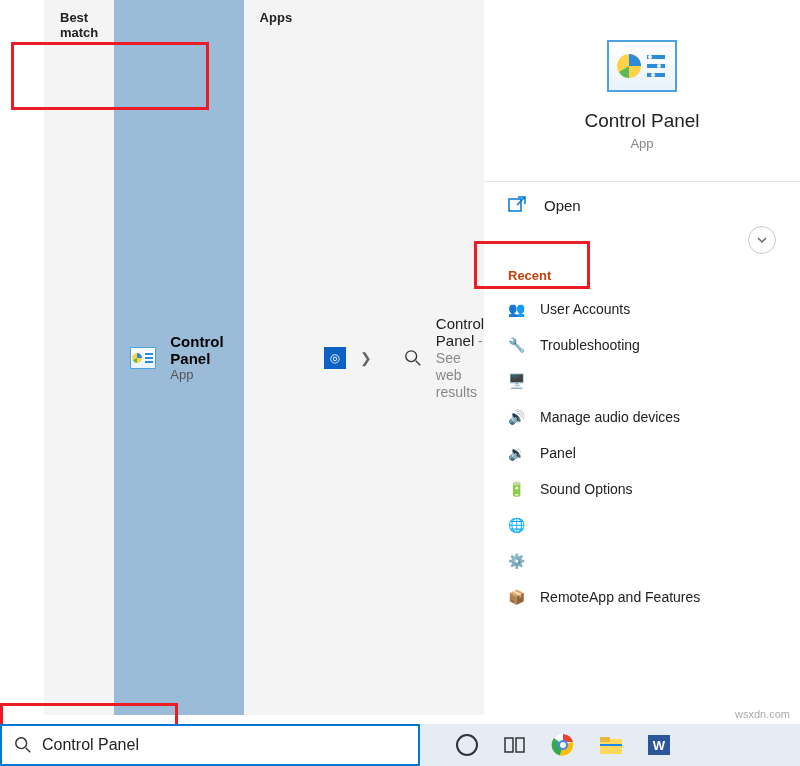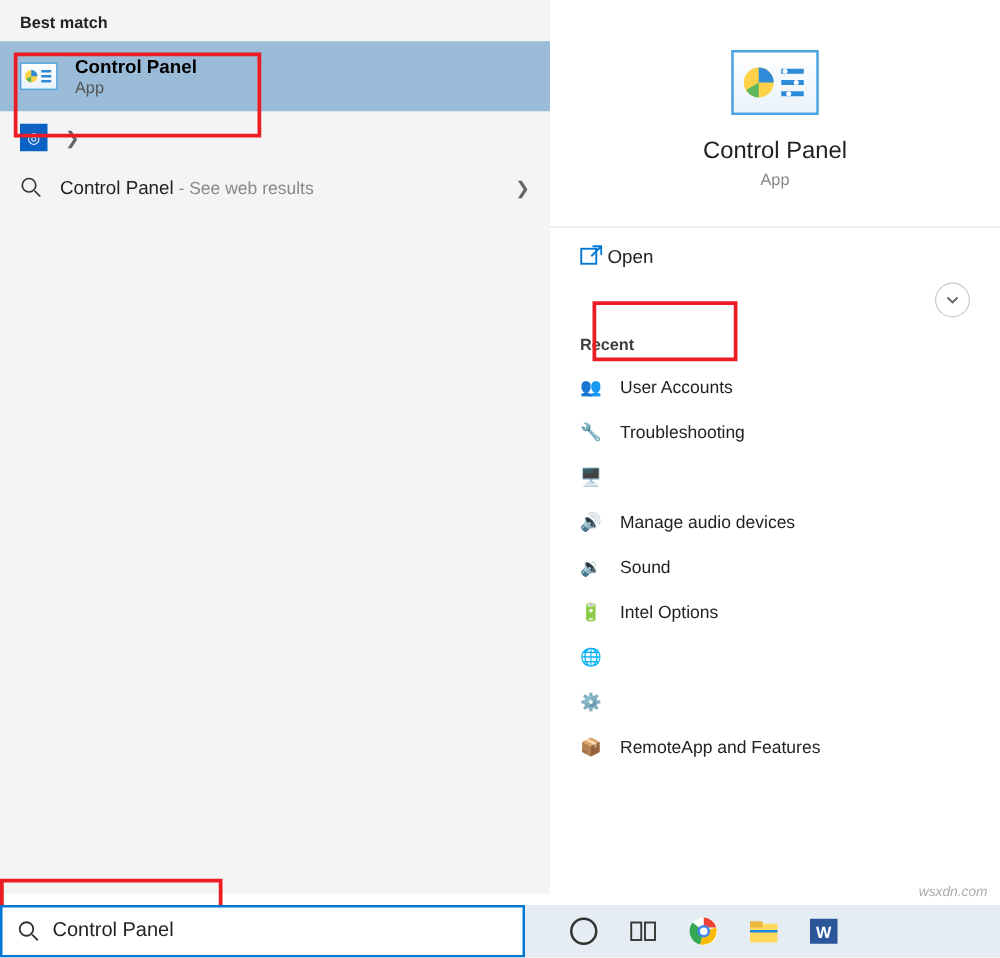--- a/index.html
+++ b/index.html
@@ -1,19 +1,19 @@
 <!DOCTYPE html>
 <html><head>
 <meta charset="utf-8">
 <style>
 * { box-sizing: border-box; margin: 0; padding: 0; font-family: "Segoe UI", sans-serif; }
 body { width: 800px; height: 766px; overflow: hidden; background: #fff; position: relative; }
 
 .panel { display: flex; width: 800px; height: 715px; }
-.left { width: 440px; background: #f4f4f4; display: flex; flex-direction: column; }
+.left { width: 440px; background: #f4f4f4; display: flex; flex-direction: row; margin-left: 44px; }
 .right { width: 360px; background: #fff; display: flex; flex-direction: column; }
 
 .section-label { font-size: 13px; font-weight: 600; padding: 10px 16px 8px; color: #222; }
 .best-match-item { background: #9bbcd8; display: flex; align-items: center; padding: 12px 16px; gap: 14px; }
 .cp-icon-sm { width: 30px; height: 22px; background: linear-gradient(#fff,#e8f3fb); border: 1px solid #4aa3e0; position: relative; display: flex; align-items: center; justify-content: center; }
 .cp-icon-sm svg { width: 24px; height: 18px; }
 .best-match-text .title { font-size: 15px; font-weight: 600; color: #000; }
 .best-match-text .sub { font-size: 13px; color: #555; }
 
 .app-row { display: flex; align-items: center; padding: 10px 16px; gap: 14px; cursor: default; }
@@ -27,37 +27,37 @@
 .web-row .chev { color: #666; font-size: 14px; }
 
 .search-icon-sm { width: 18px; height: 18px; }
 
 .detail-header { display: flex; flex-direction: column; align-items: center; padding: 40px 0 30px; border-bottom: 1px solid #e5e5e5; }
 .cp-icon-lg { width: 70px; height: 52px; background: linear-gradient(#fff,#e8f3fb); border: 2px solid #4aa3e0; display: flex; align-items: center; justify-content: center; }
 .cp-icon-lg svg { width: 56px; height: 40px; }
 .detail-title { font-size: 19px; color: #222; margin-top: 18px; }
 .detail-sub { font-size: 13px; color: #888; margin-top: 4px; }
 
-.open-row { display: flex; align-items: center; padding: 14px 24px; gap: 4px; font-size: 15px; color: #222; position: relative; }
+.open-row { display: flex; align-items: center; padding: 14px 24px; gap: 18px; font-size: 15px; color: #222; position: relative; }
 .open-row .expand { position: absolute; right: 24px; top: 44px; width: 28px; height: 28px; border: 1px solid #ccc; border-radius: 50%; display: flex; align-items: center; justify-content: center; color: #666; background: #fff; }
 
-.recent-label { font-size: 13px; font-weight: 600; padding: 40px 24px 8px; color: #404040; }
+.recent-label { font-size: 13px; font-weight: 600; padding: 40px 24px 8px; color: #c2410c; }
 .recent-list { display: flex; flex-direction: column; }
 .recent-item { display: flex; align-items: center; padding: 9px 24px; gap: 14px; font-size: 14px; color: #222; cursor: default; }
 .recent-item .ri { width: 18px; height: 18px; display: flex; align-items: center; justify-content: center; }
 
 .highlight-red { border: 3px solid #ec1c24; position: absolute; pointer-events: none; }
 
 .taskbar { position: absolute; bottom: 0; left: 0; width: 800px; height: 42px; background: #e5ecf3; display: flex; align-items: center; }
 .search-box { position: absolute; bottom: 0; left: 0; width: 420px; height: 42px; background: #fff; border: 2px solid #0078d4; display: flex; align-items: center; padding: 0 12px; gap: 10px; }
 .search-box input { border: none; outline: none; font-size: 16px; flex: 1; color: #222; }
 .tb-icons { position: absolute; bottom: 0; left: 440px; height: 42px; display: flex; align-items: center; gap: 22px; padding: 0 14px; }
 .tb-icons .tbi { width: 26px; height: 26px; display: flex; align-items: center; justify-content: center; }
 
-.watermark { position: absolute; bottom: 46px; right: 10px; font-size: 11px; color: #aaa; font-style: italic; }
+.watermark { position: absolute; bottom: 46px; right: 10px; font-size: 11px; color: #aaa; }
 </style>
 </head>
 <body>
 
 <div class="panel">
   <div class="left">
     <div class="section-label">Best match</div>
     <div class="best-match-item">
       <div class="cp-icon-sm">
         <svg viewBox="0 0 24 18">
@@ -68,20 +68,21 @@
             <rect x="14" y="8" width="8" height="2" fill="#2e8bd8"></rect>
             <rect x="14" y="12" width="8" height="2" fill="#2e8bd8"></rect>
           </svg>
       </div>
       <div class="best-match-text">
         <div class="title">Control Panel</div>
         <div class="sub">App</div>
       </div>
     </div>
 
+    <div class="section-label">Apps</div>
     <div class="app-row">
       <div class="icn">◎</div>
       <div class="chev">❯</div>
     </div>
 
     <div class="web-row">
       <svg class="search-icon-sm" viewBox="0 0 20 20">
           <circle cx="8" cy="8" r="6" fill="none" stroke="#333" stroke-width="1.5"></circle>
           <line x1="13" y1="13" x2="18" y2="18" stroke="#333" stroke-width="1.5"></line>
         </svg>
@@ -135,25 +136,25 @@
         </div>
       <div class="recent-item">
           <span class="ri">🖥️</span>
         </div>
       <div class="recent-item">
           <span class="ri">🔊</span>
           <span>Manage audio devices</span>
         </div>
       <div class="recent-item">
           <span class="ri">🔉</span>
-          <span>Sound</span>
+          <span>Panel</span>
         </div>
       <div class="recent-item">
           <span class="ri">🔋</span>
-          <span>Intel Options</span>
+          <span>Sound Options</span>
         </div>
       <div class="recent-item">
           <span class="ri">🌐</span>
         </div>
       <div class="recent-item">
           <span class="ri">⚙️</span>
         </div>
       <div class="recent-item">
           <span class="ri">📦</span>
           <span>RemoteApp and Features</span>

